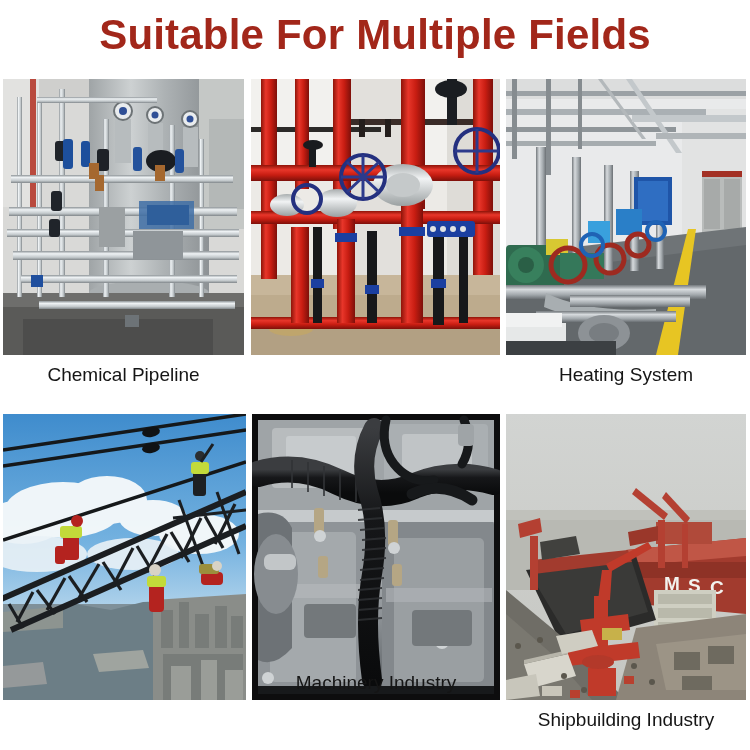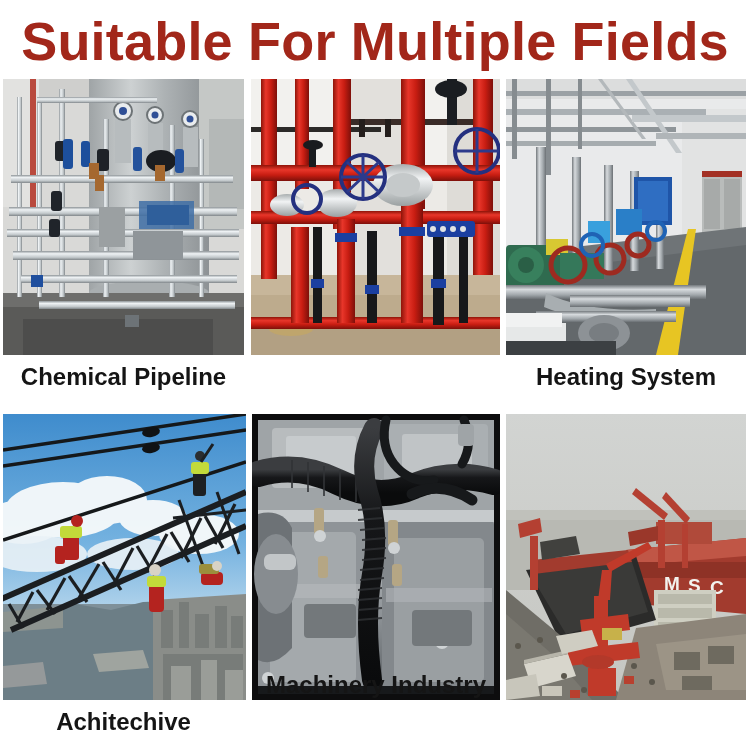--- a/index.html
+++ b/index.html
@@ -20,21 +20,21 @@
     height: 750px;
     background: #ffffff;
   }
   #page-title {
     position: absolute;
     left: 0;
     top: 14px;
     width: 750px;
     text-align: center;
     font-family: "Liberation Sans", sans-serif;
-    font-size: 54px;
+    font-size: 42px;
     font-weight: bold;
     letter-spacing: 0.2px;
     color: #a2271a;
     text-shadow: 1px 1px 0 rgba(255,255,255,0.85);
     line-height: 1;
   }
   .grid {
     position: absolute;
     left: 0;
     top: 0;
@@ -51,22 +51,22 @@
   }
   .photo svg {
     display: block;
     width: 100%;
     height: 100%;
   }
   .caption {
     position: absolute;
     text-align: center;
     font-family: "Liberation Sans", sans-serif;
-    font-size: 24px;
-    font-weight: bold;
+    font-size: 19px;
+    font-weight: normal;
     color: #151515;
     white-space: nowrap;
     line-height: 1;
   }
   
   #photo-1 { left: 3px;   top: 79px;  width: 241px; height: 276px; }
   #photo-2 { left: 251px; top: 79px;  width: 249px; height: 276px; }
   #photo-3 { left: 506px; top: 79px;  width: 240px; height: 276px; }
   
   #photo-4 { left: 3px;   top: 414px; width: 243px; height: 286px; }
@@ -451,21 +451,20 @@
           <rect x="144" y="162" width="19" height="11" rx="3" fill="#c2da3a"></rect>
           <circle cx="152" cy="156" r="6" fill="#d8d3c6"></circle>
         </g>
         <g>
           <rect x="198" y="158" width="22" height="13" rx="4" fill="#b4231f"></rect>
           <rect x="196" y="150" width="20" height="10" rx="3" fill="#9b8f3c"></rect>
           <circle cx="214" cy="152" r="5" fill="#d8d3c6"></circle>
         </g>
       </svg>
     </div>
-    <div class="caption cell" id="caption-4">Achitechive</div>
 
     <div class="photo cell" id="photo-5">
       <svg viewBox="0 0 248 286" preserveAspectRatio="none">
         <defs>
           <linearGradient id="g5m" x1="0" y1="0" x2="1" y2="0">
             <stop offset="0" stop-color="#6f7478"></stop>
               <stop offset="0.25" stop-color="#c8cccd"></stop>
             <stop offset="0.55" stop-color="#8d9296"></stop>
               <stop offset="0.85" stop-color="#bcc0c2"></stop>
             <stop offset="1" stop-color="#5d6265"></stop>
@@ -633,15 +632,16 @@
             <circle cx="78" cy="276" r="3"></circle>
           <circle cx="128" cy="252" r="3"></circle>
             <circle cx="146" cy="268" r="3"></circle>
         </g>
         <g fill="#b8402f">
           <rect x="118" y="262" width="10" height="8"></rect>
           <rect x="64" y="276" width="10" height="8"></rect>
         </g>
       </svg>
     </div>
+    <div class="caption cell" id="caption-6">Shipbuilding Industry</div>
 
   </div>
 </div>
 
 </body></html>

